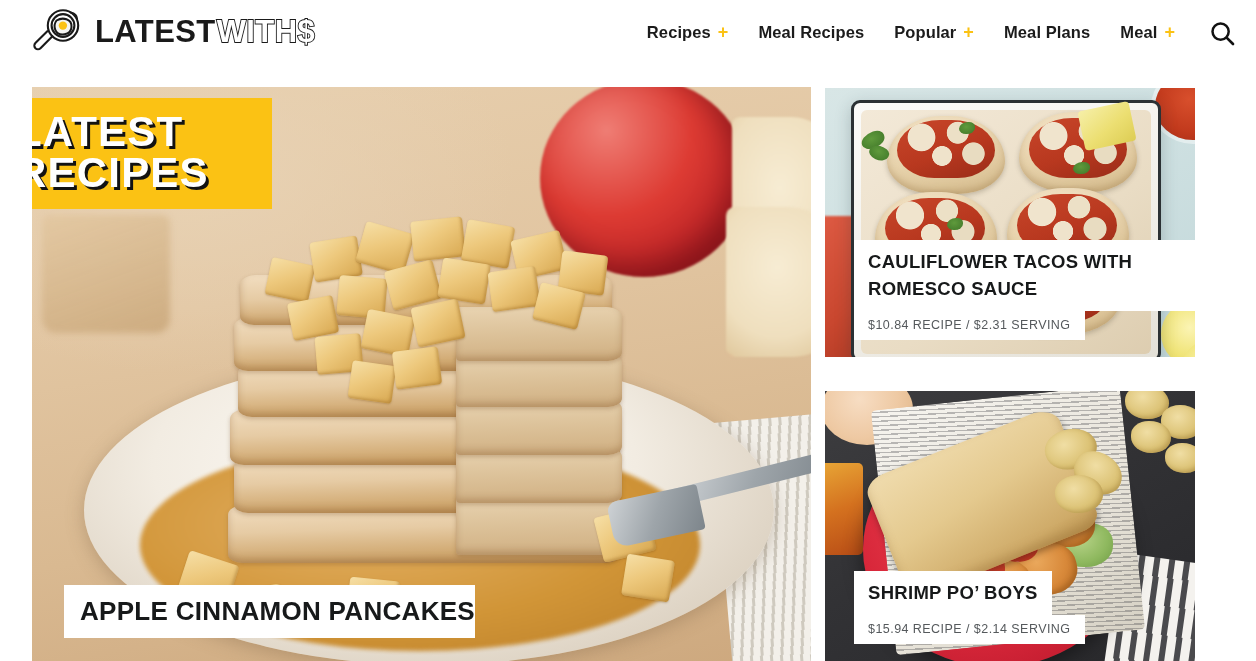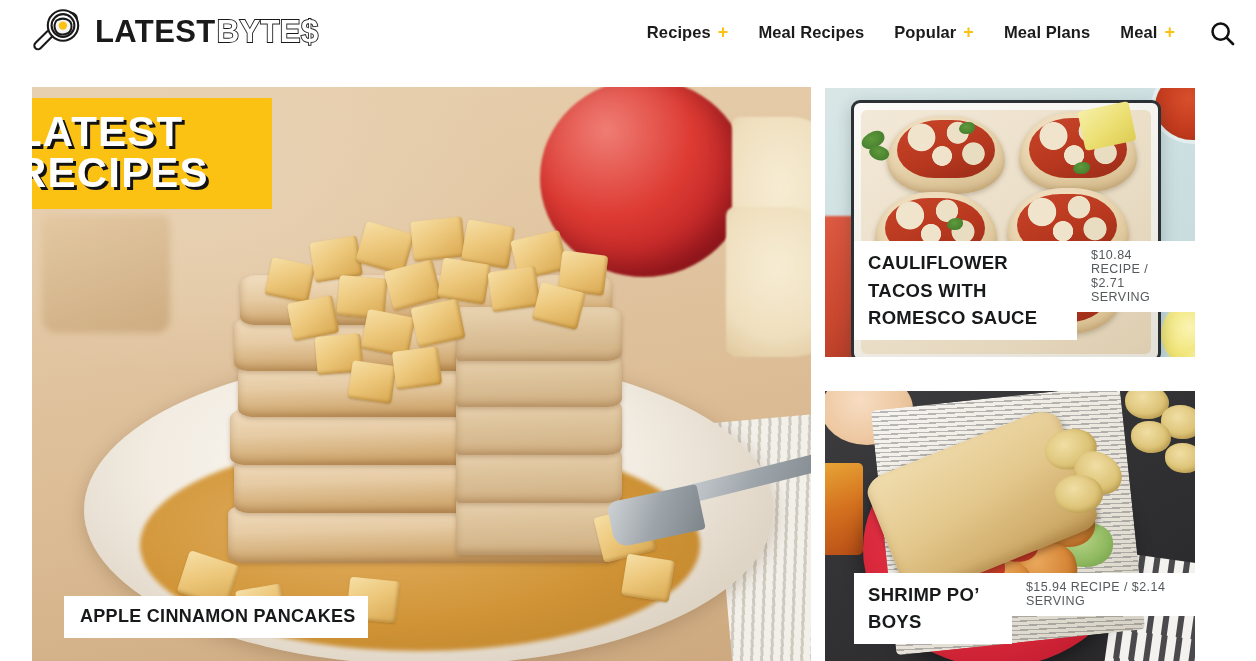--- a/index.html
+++ b/index.html
@@ -137,40 +137,40 @@
 
   .card-caption {
     position: absolute;
     left: 32px; bottom: 23px;
     z-index: 4;
   }
   .card-title {
     display: inline-block;
     background: #ffffff;
     color: #17191a;
-    font-size: 18px;
+    font-size: 26px;
     font-weight: 800;
     letter-spacing: 0.3px;
     line-height: 1.33;
-    padding: 9px 12px 9px 16px;
+    padding: 9px 0 9px 16px;
     box-decoration-break: clone;
     -webkit-box-decoration-break: clone;
   }
   .card-price {
     display: inline-block;
     background: #ffffff;
     color: #55595c;
     font-size: 13.5px;
     font-weight: 400;
     letter-spacing: 0.45px;
     padding: 8px 16px 9px 16px;
     margin-top: 0px;
     font-family: "Liberation Sans", sans-serif;
   }
-  .caption-rows { display: flex; flex-direction: row; align-items: flex-start; }
+  .caption-rows { display: flex; flex-direction: column; align-items: flex-start; }
 
   
   .side-card {
     position: absolute;
     left: 825px;
     width: 370px;
     overflow: hidden;
     cursor: pointer;
   }
   .side-card-1 { top: 1px;   height: 269px; }
@@ -377,21 +377,21 @@
           <circle cx="33" cy="21.5" r="11.4"></circle>
           <path d="M40.5 8.5 q6.5 1.5 6.5 6.5"></path>
           <path d="M22.4 32.2 L10.5 44.2 a3.6 3.6 0 0 1 -5.1 -5.1 L17.3 27.2"></path>
         </g>
         <path d="M26.5 16.5 q5-3 10-1.2 q5.5 2 5 7.8 q-0.5 6.3 -7 7.2 q-7 1 -9.2 -4.5 q-2-5 1.2-9.3 z" fill="#f4f4f2" stroke="#1a1a1a" stroke-width="2"></path>
         <circle cx="32.9" cy="21.6" r="4.2" fill="#fbc214"></circle>
       </svg>
     </span>
     <span class="brand-word">
       <span class="brand-budget">LATEST</span>
-      <span class="brand-bytes">BYTE$</span>
+      <span class="brand-bytes">WITH$</span>
     </span>
   </a>
 
   <nav class="main-nav">
     <a class="nav-item" href="#">
       <span>Recipes</span>
       <span class="nav-plus">+</span>
     </a>
     <a class="nav-item" href="#">
       <span>Meal Recipes</span>
@@ -518,21 +518,21 @@
       <div class="ct-herb" style="left:248px; top:74px;  width:17px; height:12px;"></div>
       <div class="ct-herb" style="left:122px; top:130px; width:16px; height:12px;"></div>
       <div class="ct-herb" style="left:298px; top:190px; width:26px; height:17px; transform:rotate(18deg);"></div>
       <div class="ct-herb" style="left:306px; top:204px; width:22px; height:15px; transform:rotate(-22deg);"></div>
 
       <div class="ct-lemon" style="left:256px; top:18px; width:52px; height:40px; transform:rotate(-12deg);"></div>
     </div>
 
     <div class="card-caption caption-rows">
       <h3 class="card-title">CAULIFLOWER TACOS WITH ROMESCO SAUCE</h3>
-      <div class="card-price">$10.84 RECIPE / $2.71 SERVING</div>
+      <div class="card-price">$10.84 RECIPE / $2.31 SERVING</div>
     </div>
   </article>
 
   <article class="side-card side-card-2">
     <div class="side-photo ph">
       <div class="pb-bg"></div>
 
       <div class="pb-sauce" style="left:-4px; top:-18px; width:92px; height:72px;"></div>
       <div class="pb-hotsauce" style="left:-6px; top:72px; width:44px; height:92px;"></div>
 

